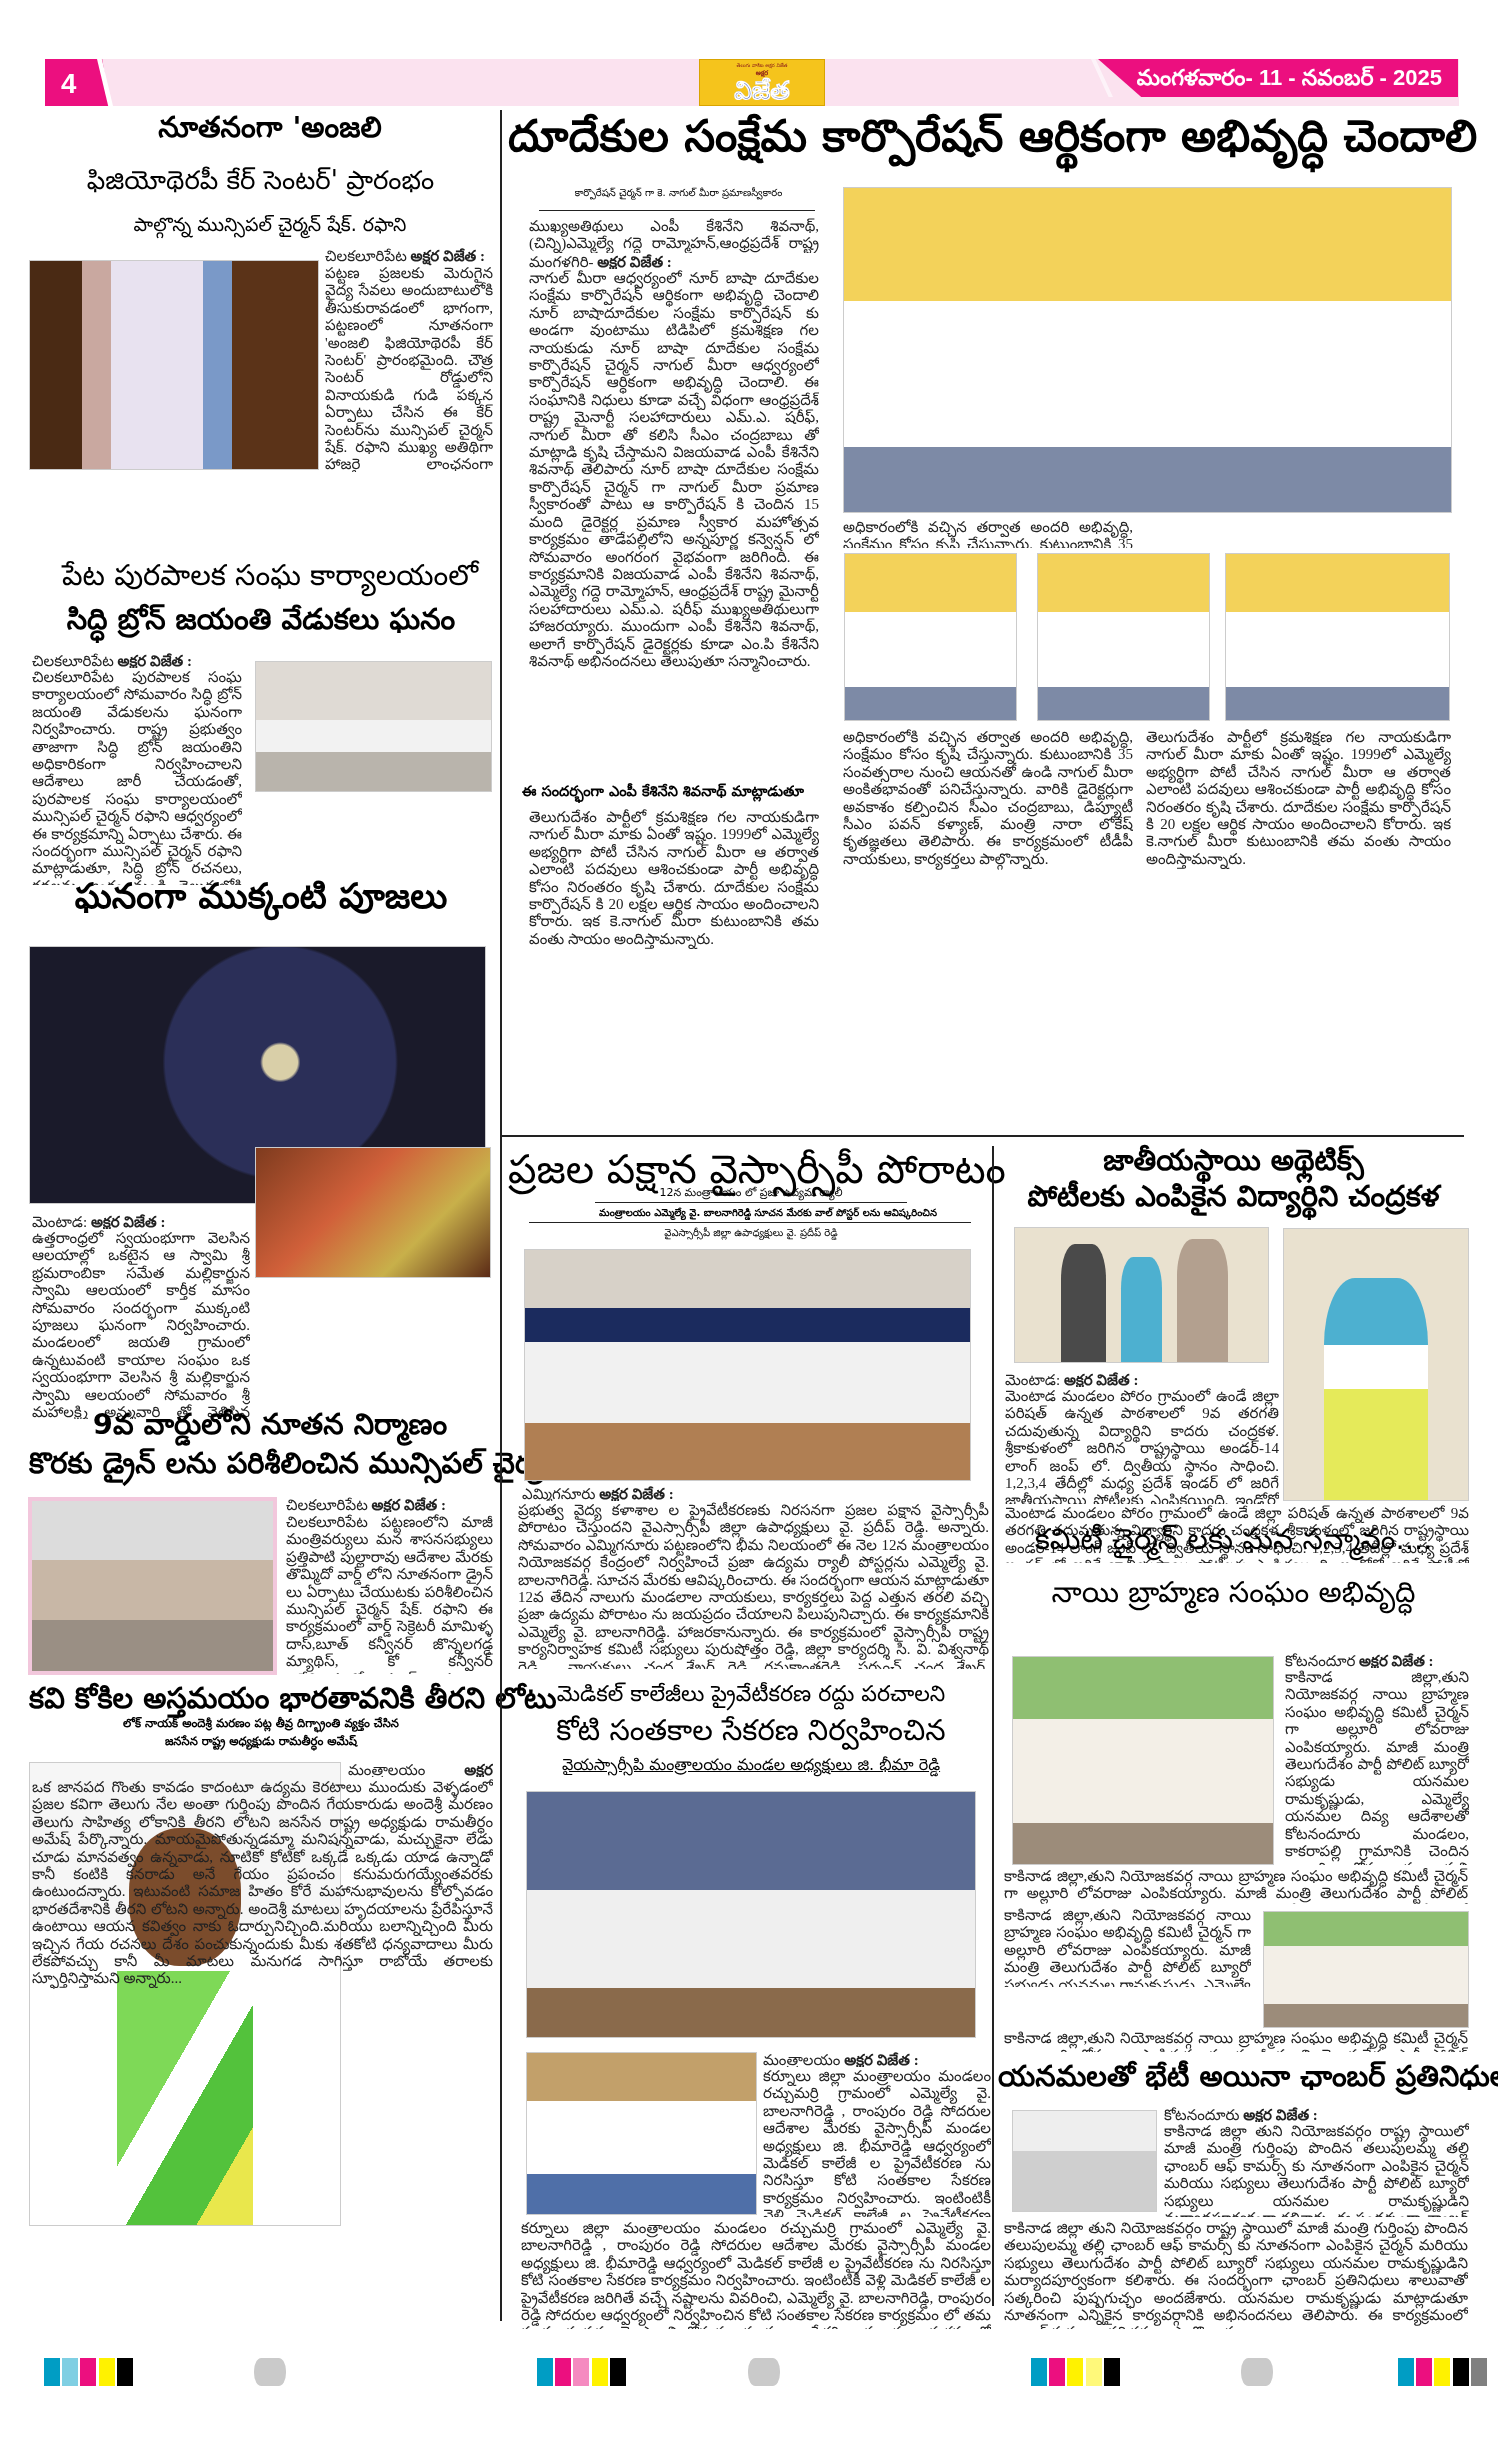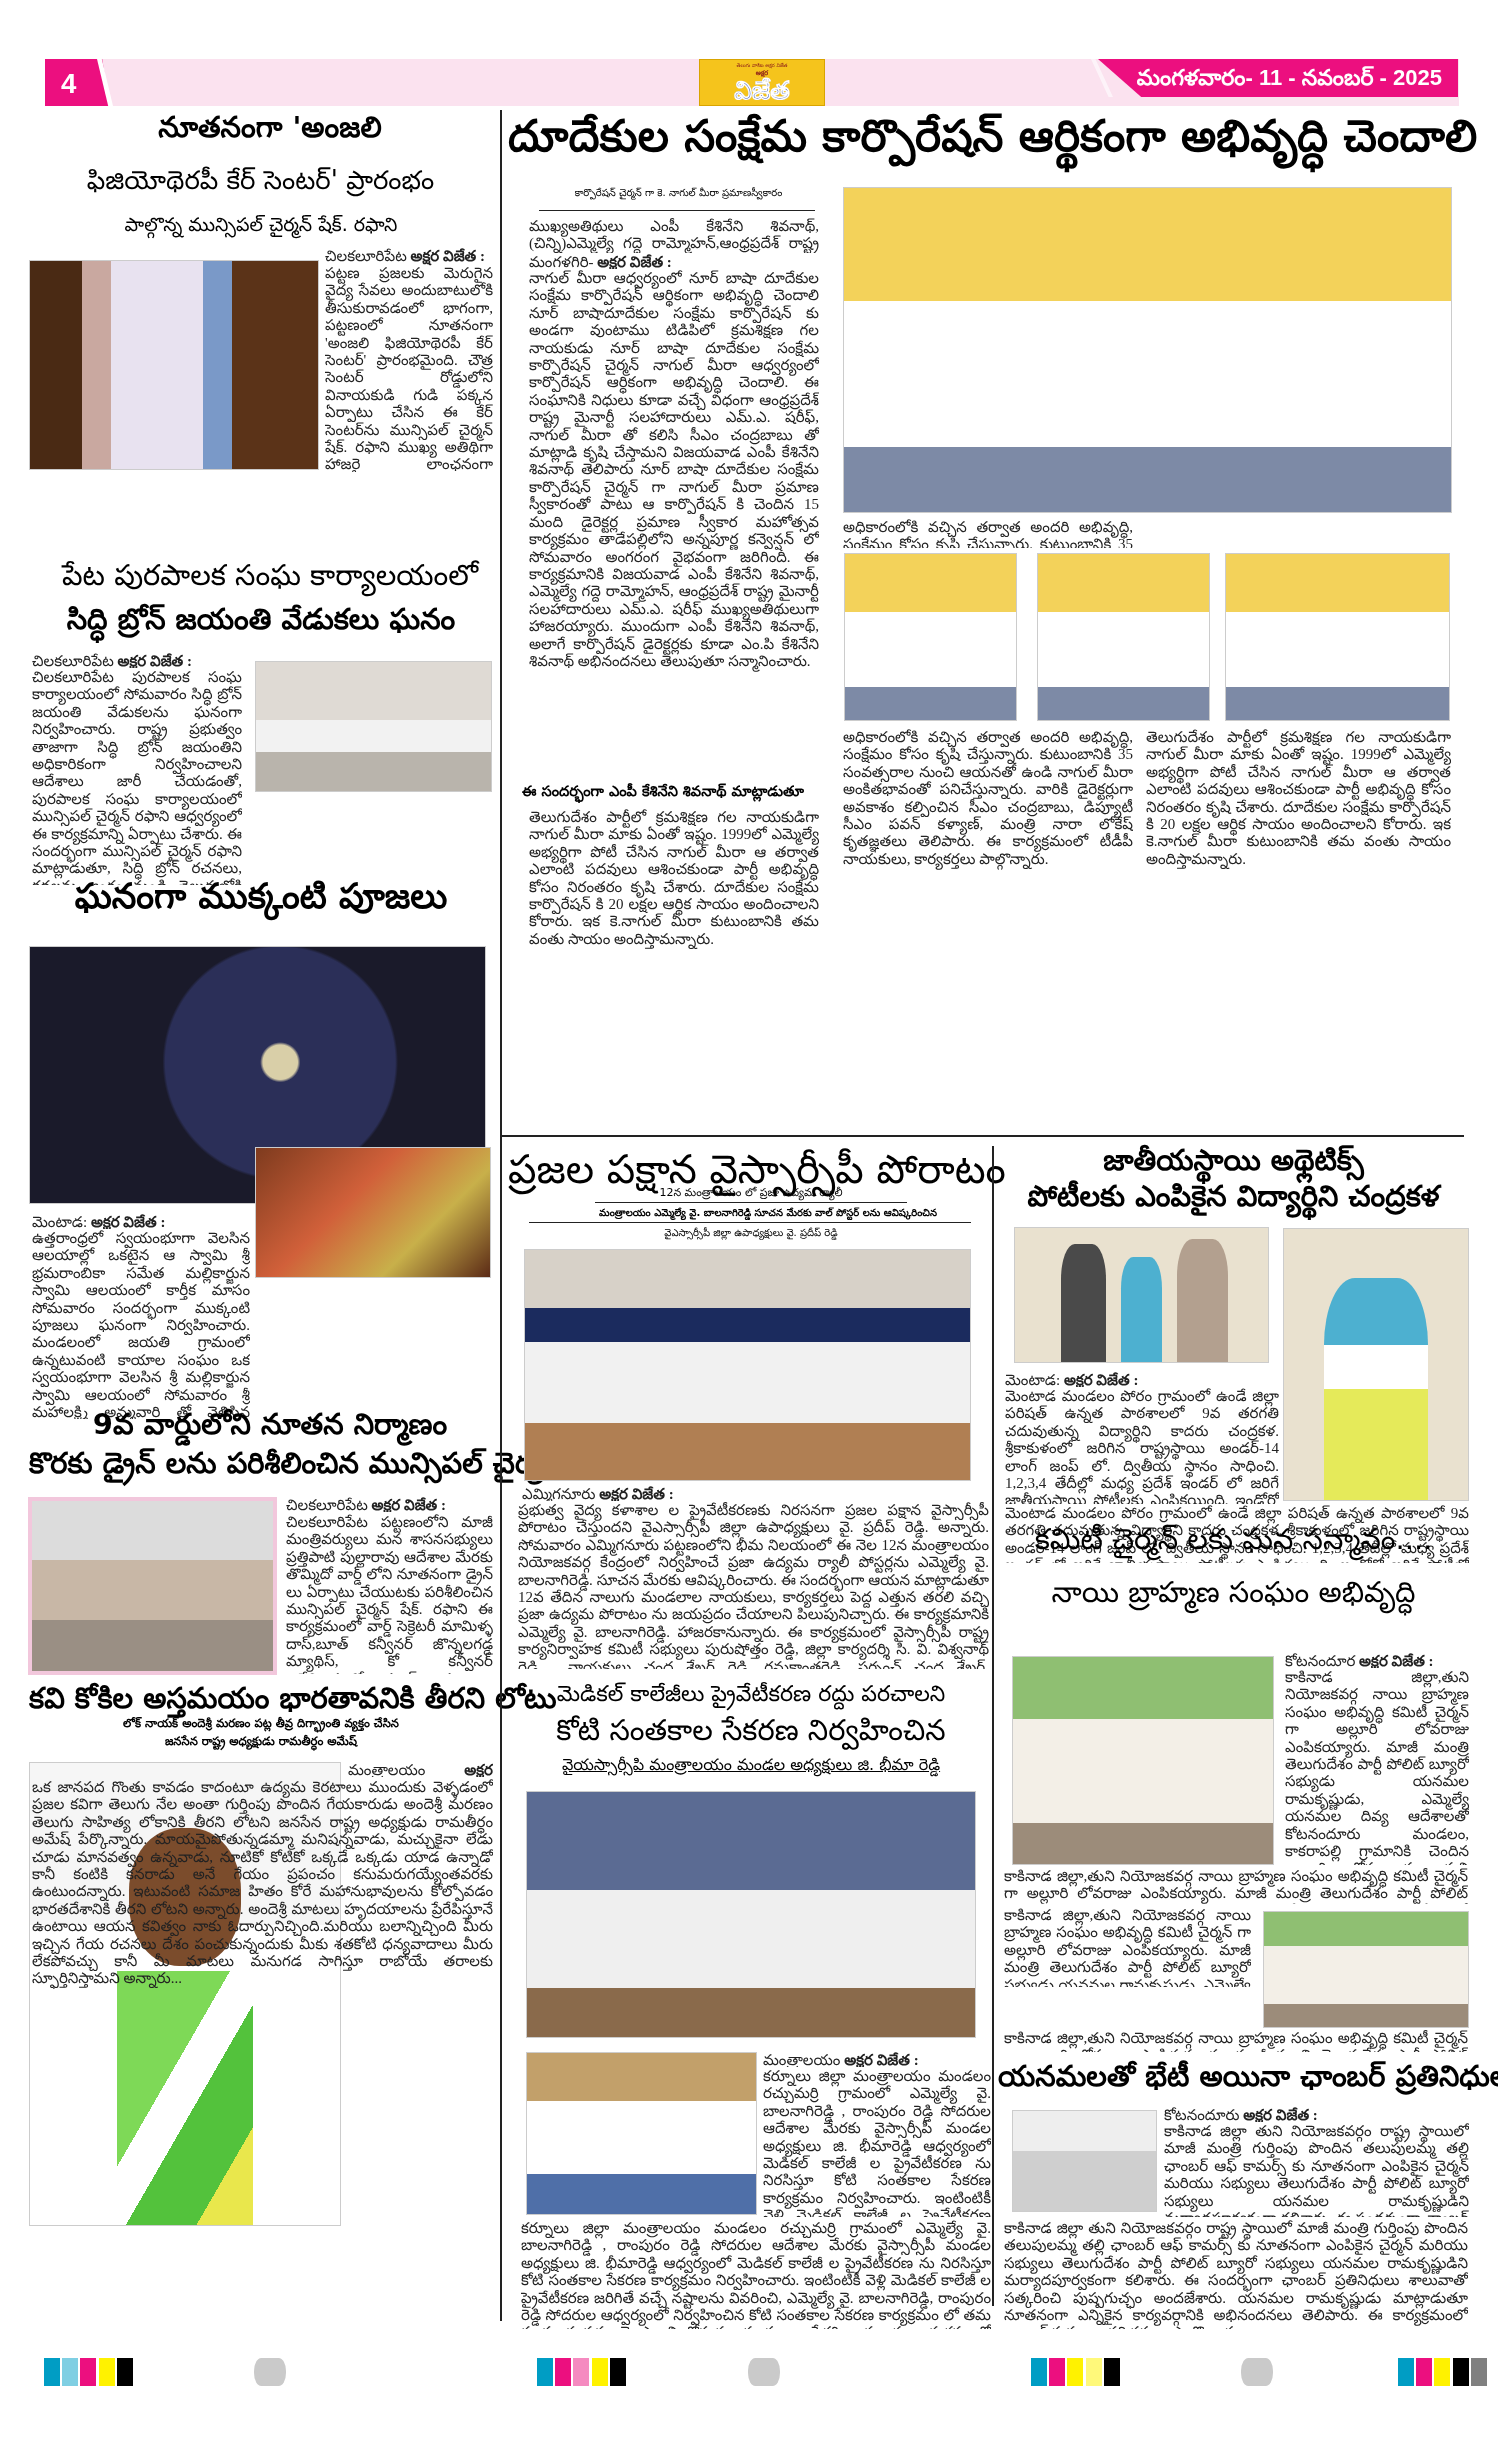--- a/index.html
+++ b/index.html
@@ -72,21 +72,21 @@
 <div class="abs logo">
   <span class="tag">తెలుగు వాకిట అక్షర విజేత</span>
   <span class="sub">అక్షర</span>
   <span class="name">విజేత</span>
 </div>
 <div class="abs datebox-edge"></div>
 <div class="abs datebox">మంగళవారం- 11 - నవంబర్ - 2025</div>
 
 <div class="abs hl hl-m" style="left:45px;top:110px;width:450px;">నూతనంగా 'అంజలి</div>
 <div class="abs hl hl-m" style="left:25px;top:165px;width:471px;font-weight:normal;font-size:26px;">ఫిజియోథెరపీ కేర్ సెంటర్' ప్రారంభం</div>
-<div class="abs hl hl-s" style="left:36px;top:213px;width:450px;">పాల్గొన్న మున్సిపల్ చైర్మన్ షేక్. రఫాని</div>
+<div class="abs hl hl-s" style="left:45px;top:213px;width:450px;">పాల్గొన్న మున్సిపల్ చైర్మన్ షేక్. రఫాని</div>
 <div class="abs photo ph-wood" style="left:29px;top:260px;width:290px;height:210px;"></div>
 <div class="abs body" style="left:325px;top:248px;width:168px;height:225px;">
   <span>చిలకలూరిపేట</span>
   <b>అక్షర విజేత :</b>
 </div>
 <div class="abs body" style="left:325px;top:265px;width:168px;height:207px;">పట్టణ ప్రజలకు మెరుగైన వైద్య సేవలు అందుబాటులోకి తీసుకురావడంలో భాగంగా, పట్టణంలో నూతనంగా 'అంజలి ఫిజియోథెరపీ కేర్ సెంటర్' ప్రారంభమైంది. చౌత్ర సెంటర్ రోడ్డులోని వినాయకుడి గుడి పక్కన ఏర్పాటు చేసిన ఈ కేర్ సెంటర్‌ను మున్సిపల్ చైర్మన్ షేక్. రఫాని ముఖ్య అతిథిగా హాజరై లాంఛనంగా ప్రారంభించారు. ఈ సందర్భంగా మున్సిపల్ చైర్మన్ షేక్. రఫాని మాట్లాడుతూపట్టణంలో ఇలాంటి అత్యాధునిక ఫిజియోథెరపీ కేంద్రాలు ఏర్పాటు కావడం ఎంతో శుభపరిణామమని తెలిపారు. ఆధునిక జీవనశైలిలో ఫిజియోథెరపీ అవసరం పెరుగుతోందని, ముఖ్యంగా కీళ్ల నొప్పులు, వెన్నునొప్పి, నరాలు, కండరాల సమస్యలతో బాధపడే వారికి ఈ కేంద్రం ద్వారా మెరుగైన సేవలు అందుతాయని ఆశాభావం వ్యక్తం చేశారు. కేర్ సెంటర్ నిర్వాహకులకు ఆయన శుభాకాంక్షలు తెలియజేశారు. ఈ కార్యక్రమంలో స్థానిక నాయకులు, వార్డు కౌన్సిలర్లు, వైద్యులు, ఫిజియోథెరపీ సెంటర్ సిబ్బంది మరియు పట్టణ ప్రముఖులు పాల్గొన్నారు.</div>
 
 <div class="abs hl hl-m" style="left:45px;top:558px;width:450px;font-weight:normal;">పేట పురపాలక సంఘ కార్యాలయంలో</div>
 <div class="abs hl hl-l" style="left:29px;top:602px;width:464px;">సిద్ధి బ్రోన్ జయంతి వేడుకలు ఘనం</div>
 <div class="abs body" style="left:32px;top:653px;width:210px;height:14.5px;">

